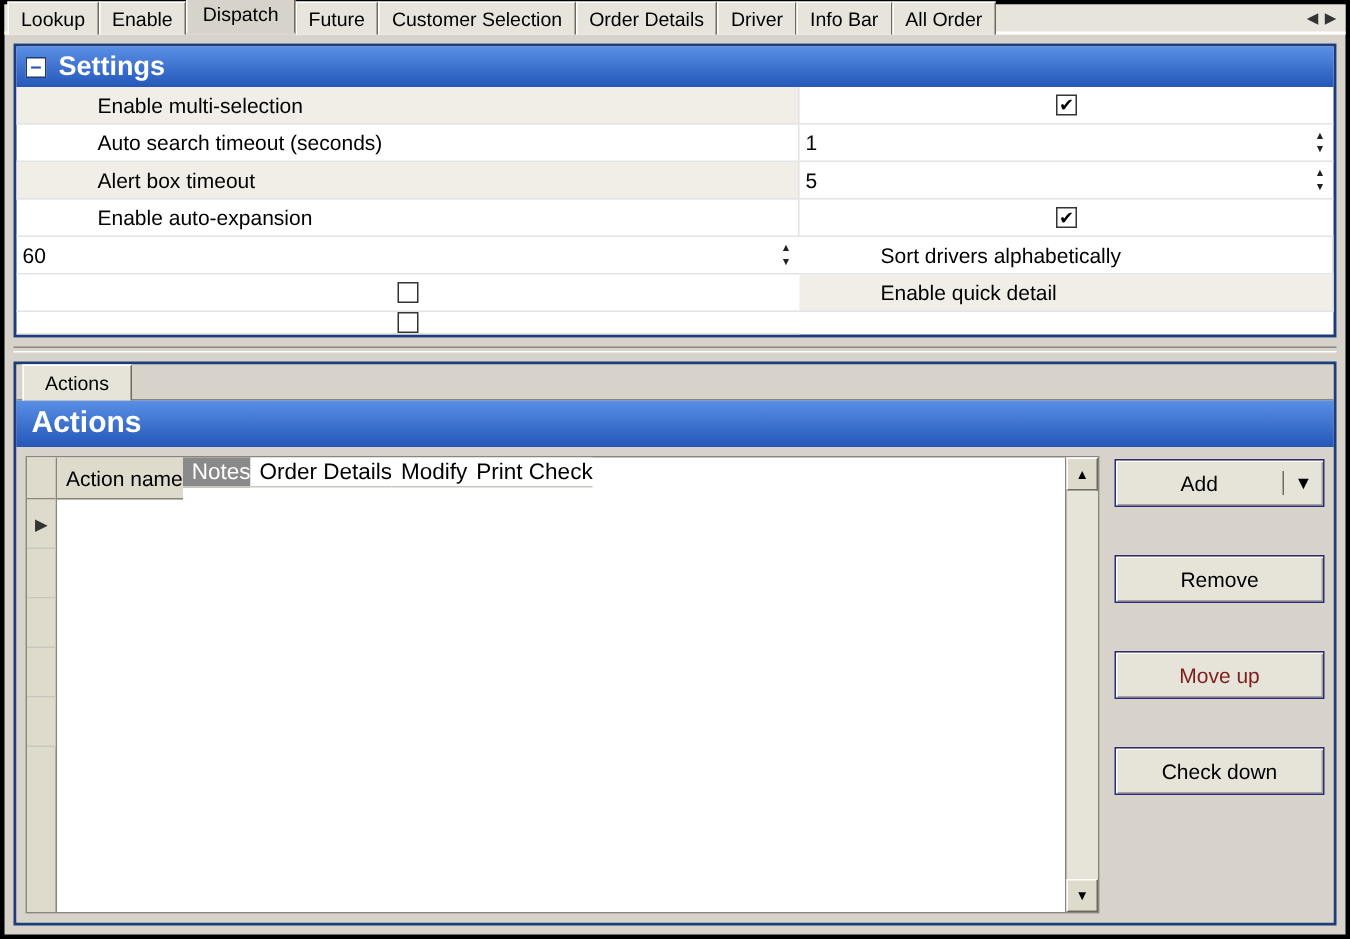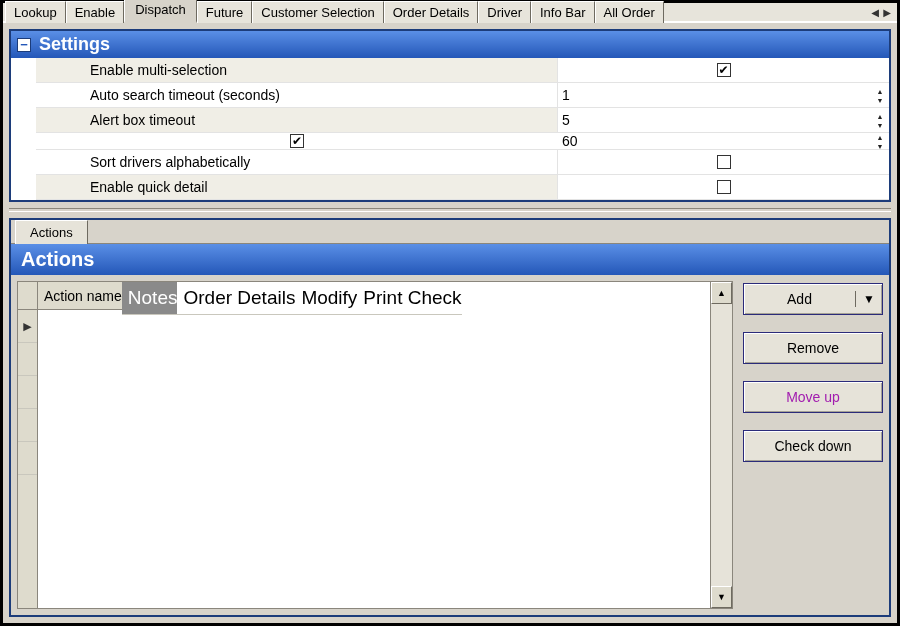--- a/index.html
+++ b/index.html
@@ -88,21 +88,20 @@
     font-size: 13px;
     font-weight: bold;
     line-height: 12px;
     text-align: center;
     margin-right: 8px;
     border: 1px solid #1c3c7a;
   }
   .settings-grid {
     display: grid;
     grid-template-columns: 522px 1fr;
-    padding-left: 25px;
   }
   .s-label {
     padding: 4px 8px 4px 54px;
     border-bottom: 1px solid #e3e3e3;
     border-right: 1px solid #e3e3e3;
     font-size: 14px;
     white-space: nowrap;
   }
   .s-label.alt { background: #f0eee6; }
   .s-value {
@@ -226,26 +225,26 @@
   .gridmain .colhdr {
     height: 28px;
     background: #dedbcd;
     border-bottom: 1px solid #8a867c;
     display: flex;
     align-items: center;
     padding-left: 6px;
     font-size: 14px;
   }
   .gridmain .gcell {
-    height: 33px;
+    height: 20px;
     border-bottom: 1px solid #c9c7bd;
     display: flex;
     align-items: center;
     padding-left: 6px;
-    font-size: 19px;
+    font-size: 15px;
     background: #fff;
   }
   .gridmain .gcell.selected {
     background: #8a8a8a;
     color: #fff;
   }
   .vscroll {
     width: 22px;
     background: #e6e3d9;
     border-left: 1px solid #8a867c;
@@ -261,21 +260,21 @@
     border-bottom-color: #6e6a60;
     display: flex;
     align-items: center;
     justify-content: center;
     font-size: 9px;
   }
   .btncol {
     width: 140px;
     display: flex;
     flex-direction: column;
-    gap: 17px;
+    gap: 32px;
     padding-top: 2px;
   }
   .winbtn {
     height: 32px;
     border: 1px solid #2b2b7a;
     background: #e6e3d9;
     display: flex;
     align-items: center;
     justify-content: center;
     font-size: 14px;
@@ -293,21 +292,21 @@
     border-right: 1px solid #6e6a60;
   }
   .winbtn.split .dd {
     width: 26px;
     display: flex;
     align-items: center;
     justify-content: center;
     font-size: 12px;
   }
   .winbtn.disabled {
-    color: #a21caf;
+    color: #7f1d1d;
   }
   .rowpointer {
     font-size: 11px;
     color: #333;
   }
 </style>
 </head>
 <body>
 
 <div class="outer">
@@ -351,20 +350,21 @@
 
       <div class="s-label alt">Alert box timeout</div>
       <div class="s-value">
         <span>5</span>
         <div class="spinner">
             <span>▲</span>
             <span>▼</span>
           </div>
       </div>
 
+      <div class="s-label">Enable auto-expansion</div>
       <div class="s-value center">
         <span class="checkbox">✔</span>
       </div>
 
       <div class="s-value">
         <span>60</span>
         <div class="spinner">
             <span>▲</span>
             <span>▼</span>
           </div>

